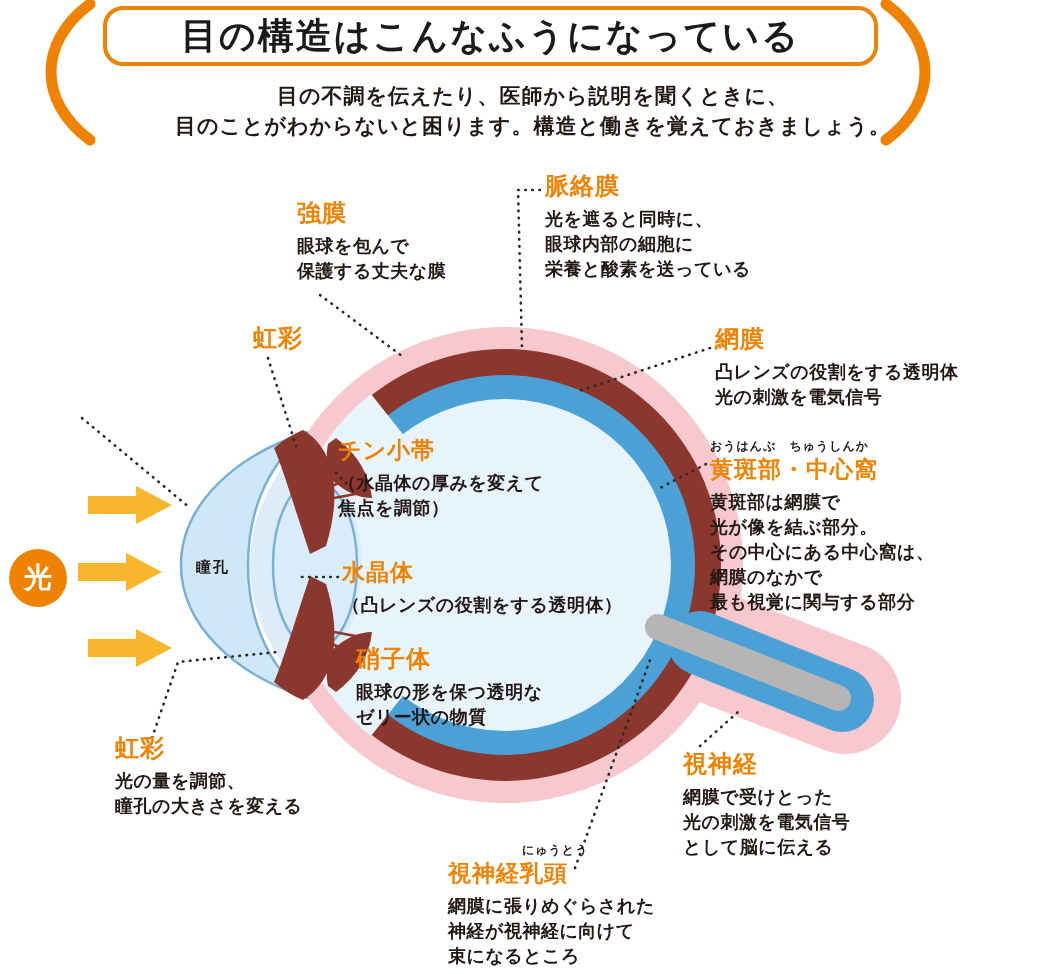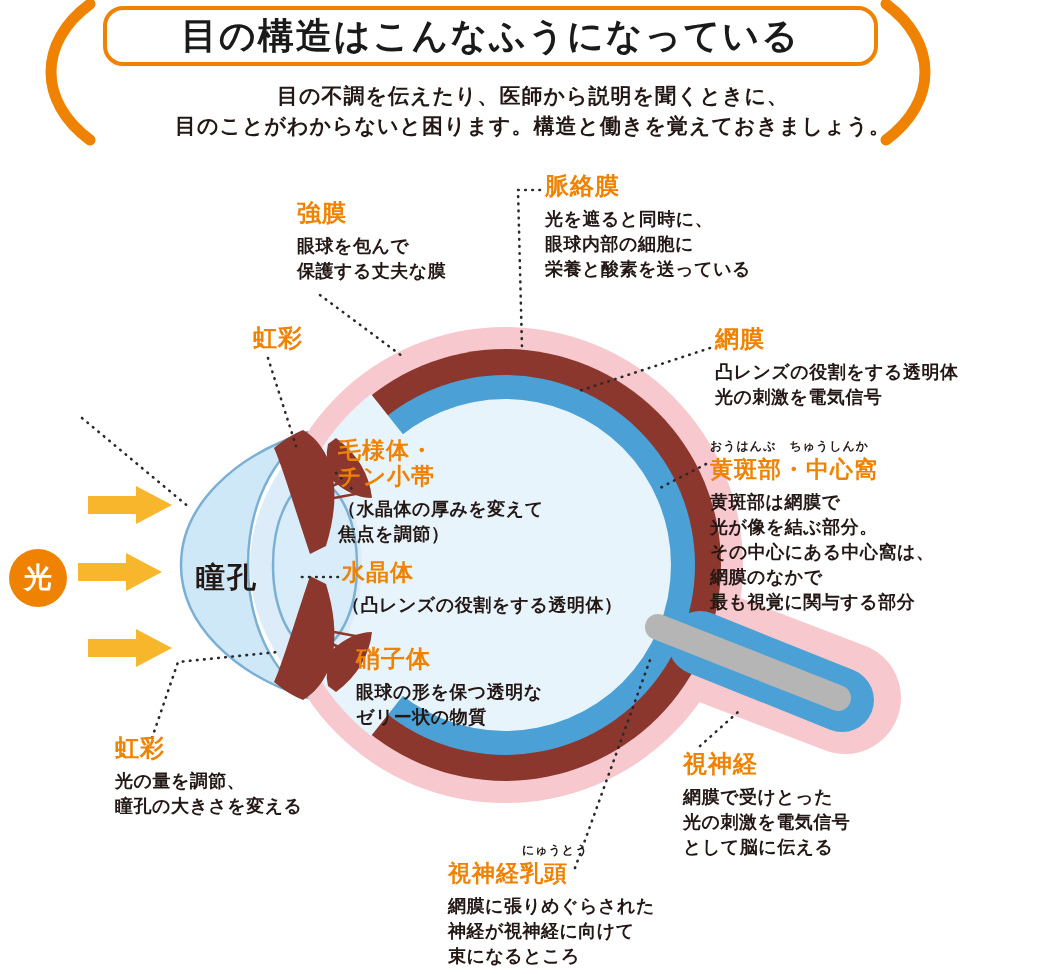--- a/index.html
+++ b/index.html
@@ -19,21 +19,21 @@
   .subtitle{position:absolute;left:0;width:970px;text-align:center;font-size:21px;font-weight:700;letter-spacing:1px;padding-left:48px;}
   .sub1{top:82px;} .sub2{top:112px;}
   
   .label{position:absolute;white-space:nowrap;}
   .h{font-size:24px;font-weight:800;color:#ef8200;letter-spacing:1px;line-height:1.12;margin-bottom:7px;}
   .h.sm{font-size:23px;}
   .t{font-size:18px;font-weight:600;line-height:25px;color:#231815;letter-spacing:0.5px;}
   .f{font-size:12px;font-weight:600;color:#231815;letter-spacing:1px;margin-bottom:2px;}
   .h.stack{margin-bottom:0;}
   
-  .pupil-label{position:absolute;left:196px;top:558px;font-size:29px;font-weight:800;color:#231815;letter-spacing:2px;}
+  .pupil-label{position:absolute;left:196px;top:558px;font-size:15px;font-weight:800;color:#231815;letter-spacing:2px;}
   .light-badge{
     position:absolute;left:9px;top:549px;width:58px;height:58px;border-radius:50%;
     background:#ef8200;color:#fff;font-size:28px;font-weight:800;
     display:flex;align-items:center;justify-content:center;
   }
 </style>
 </head>
 <body>
 
 <div id="canvas">
@@ -123,21 +123,20 @@
   </div>
 
 
   <div class="label" style="left:715px;top:326px">
     <div class="h">網膜</div>
     <div class="t">凸レンズの役割をする透明体</div>
     <div class="t">光の刺激を電気信号</div>
   </div>
 
   <div class="label" style="left:338px;top:438px">
-    <div class="h sm stack">毛様体・</div>
     <div class="h sm">チン小帯</div>
     <div class="t">（水晶体の厚みを変えて</div>
     <div class="t">焦点を調節）</div>
   </div>
 
   <div class="label" style="left:710px;top:438px">
     <div class="f">おうはんぶ　ちゅうしんか</div>
     <div class="h sm">黄斑部・中心窩</div>
     <div class="t">黄斑部は網膜で</div>
     <div class="t">光が像を結ぶ部分。</div>

